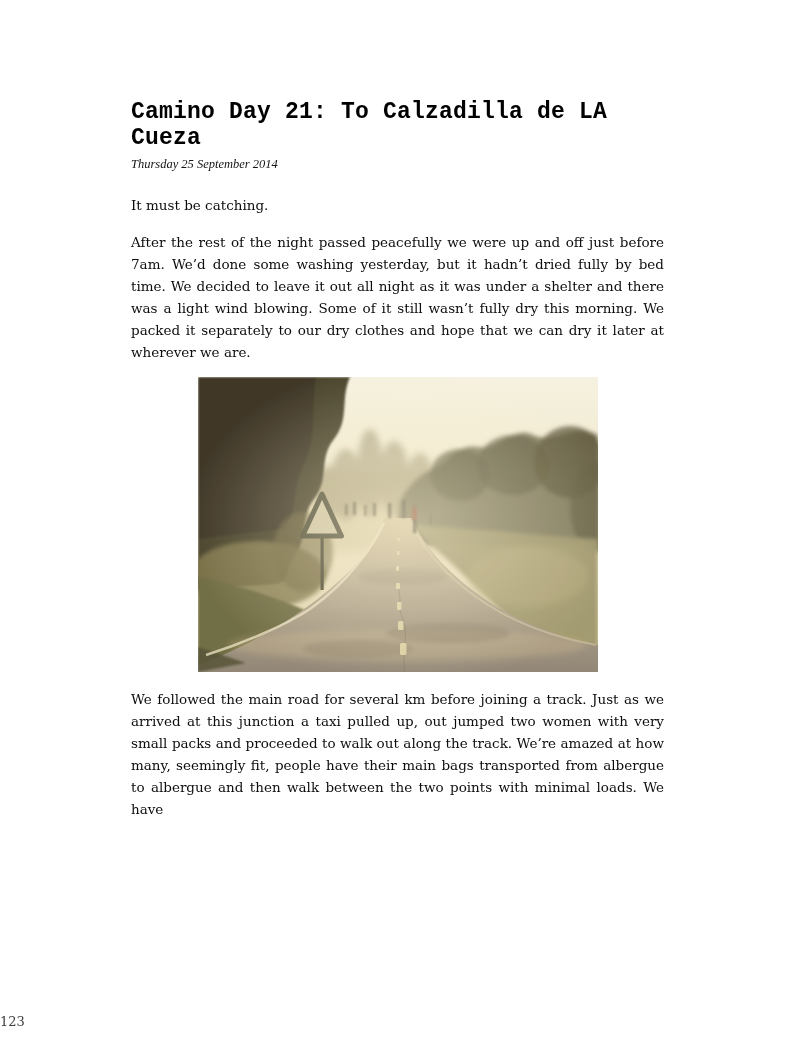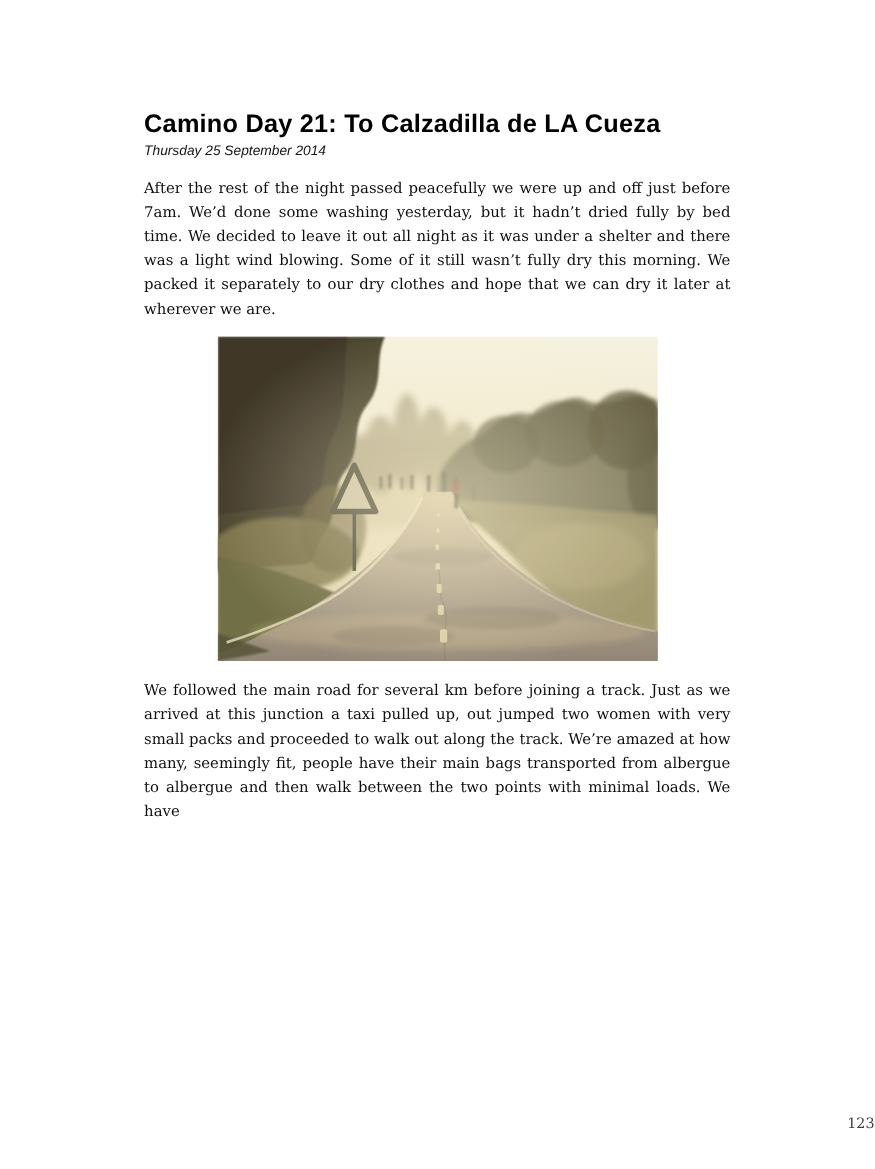--- a/index.html
+++ b/index.html
@@ -1,39 +1,40 @@
 <!DOCTYPE html>
 <html><head>
 <meta charset="utf-8">
 <style>
   html,body{margin:0;padding:0;background:#ffffff;}
   .page{position:relative;width:795px;height:1063px;background:#ffffff;overflow:hidden;
         font-family:"DejaVu Serif",serif;color:#0d0d0d;}
   .content{position:absolute;left:131px;top:99px;width:533px;}
-  h1.title{margin:0;font-family:Liberation Sans, sans-serif;font-weight:bold;
+  h1.title{margin:0;font-family:Liberation Mono, monospace;font-weight:bold;
            font-size:23px;line-height:1.15;color:#000;letter-spacing:0.2px;}
-  .date{font-family:Liberation Sans, sans-serif;font-style:italic;font-size:12.5px;
+  .date{font-family:Liberation Serif, serif;font-style:italic;font-size:12.5px;
         line-height:1.2;margin-top:5px;color:#141414;}
   p.body{font-size:13.5px;line-height:22px;text-align:justify;margin:15px 0 0 0;}
   p.body.first{margin-top:22px;}
   p.body.after-photo{margin-top:16px;}
   figure.photo{margin:14px 0 0 0;display:flex;justify-content:center;}
   figure.photo svg{display:block;}
-  .pagenum{position:absolute;left:0;right:0;top:1014px;text-align:right;
+  .pagenum{position:absolute;left:0;right:0;top:1014px;text-align:left;
            font-size:13px;color:#3d3d3d;font-family:"DejaVu Serif",serif;}
 </style>
 </head>
 <body>
 
 <div class="page">
   <div class="content">
 
     <h1 class="title">Camino Day 21: To Calzadilla de LA Cueza</h1>
     <div class="date">Thursday 25 September 2014</div>
 
+    <p class="body first">It must be catching.</p>
     <p class="body">After the rest of the night passed peacefully we were up and off just before 7am. We’d done some washing yesterday, but it hadn’t dried fully by bed time. We decided to leave it out all night as it was under a shelter and there was a light wind blowing.  Some of it still wasn’t fully dry this morning. We packed it separately to our dry clothes and hope that we can dry it later at wherever we are.</p>
 
     <figure class="photo">
       <svg width="400" height="295" viewBox="0 0 400 295" role="img" aria-label="Misty early-morning country road lined with dark trees; distant pilgrims walk toward the hazy horizon past a triangular warning sign on the left verge">
         <defs>
           <linearGradient id="sky" x1="0" y1="0" x2="0" y2="1">
             <stop offset="0" stop-color="#f8f4e4"></stop>
             <stop offset="0.5" stop-color="#efe6c9"></stop>
             <stop offset="1" stop-color="#d9cca4"></stop>
           </linearGradient>

